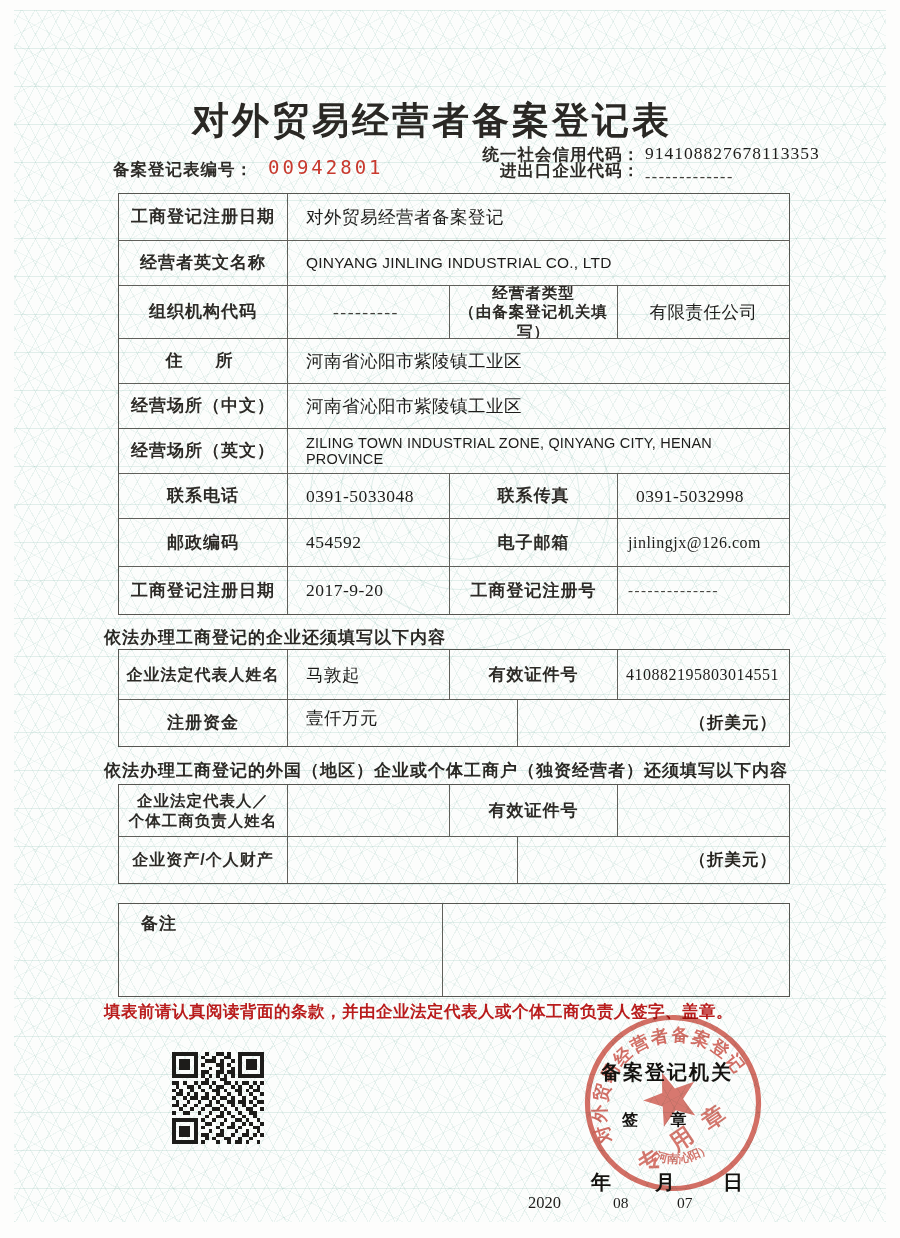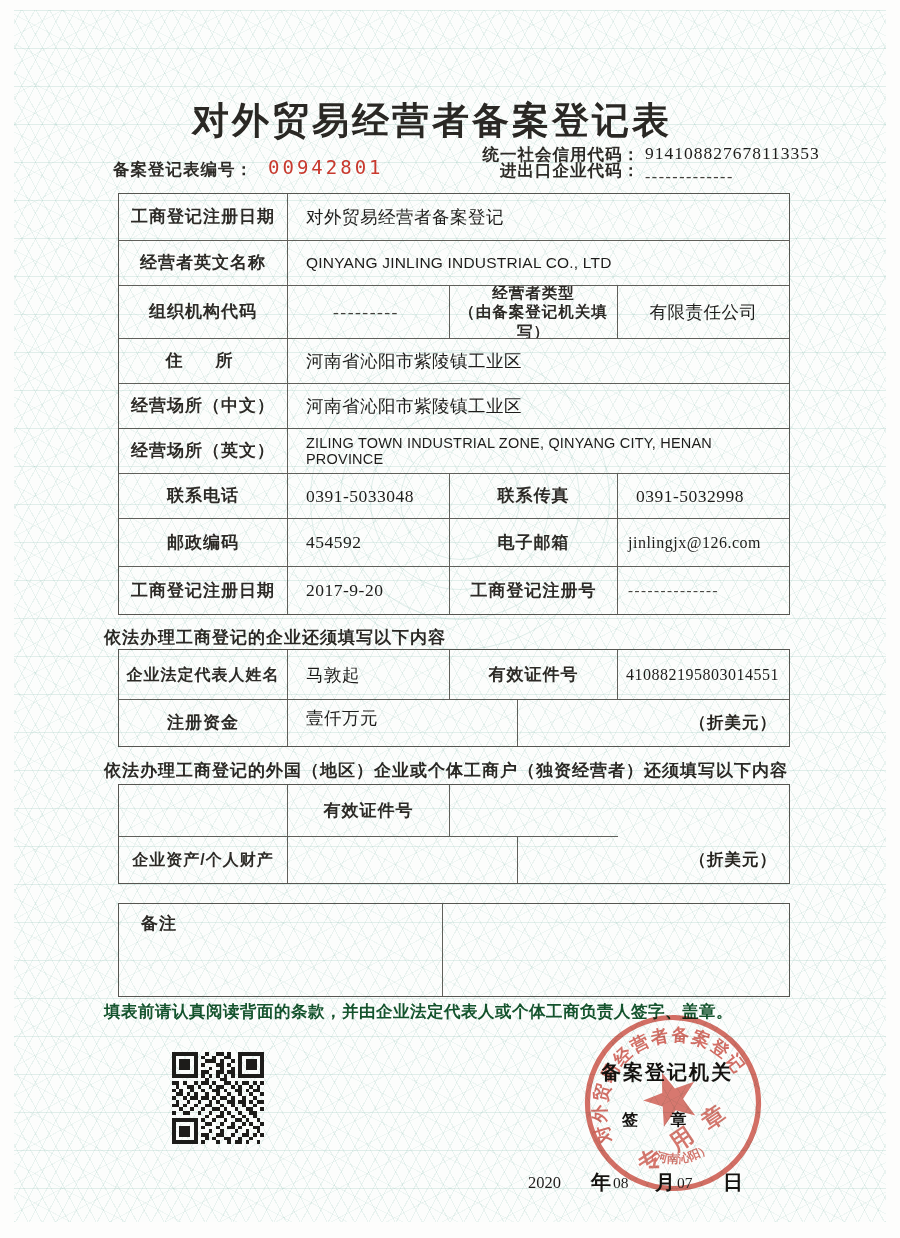--- a/index.html
+++ b/index.html
@@ -50,32 +50,32 @@
          letter-spacing:1px; color:#2c2a26; line-height:1.25; }
   .val { justify-content:flex-start; padding-left:18px; font-family:"Liberation Serif", serif;
          font-size:17.5px; color:#1d1c1a; letter-spacing:.5px; }
   .val.en { font-family:"Liberation Sans", sans-serif; font-size:15.5px; letter-spacing:.2px; }
   .val.num18 { font-size:16px; padding-left:8px; letter-spacing:.5px; }
   .dashes { color:#43413c; letter-spacing:1.5px; font-family:"Liberation Serif", serif; }
   .usd { justify-content:flex-end; padding-right:12px; font-size:16.5px; font-weight:600; letter-spacing:1px; }
   .topleft { align-items:flex-start; padding-top:9px; padding-left:22px; justify-content:flex-start; }
 
   .section-heading { font-size:17px; font-weight:700; letter-spacing:1px; color:#2a2824; }
-  .footer-note { font-size:16.5px; font-weight:600; letter-spacing:.5px; color:#14532d; }
+  .footer-note { font-size:16.5px; font-weight:600; letter-spacing:.5px; color:#b91c1c; }
 
   .qr { left:172px; top:1052px; width:92px; height:92px; }
   .qr svg { width:100%; height:100%; shape-rendering:crispEdges; }
 
   .seal { left:578px; top:1008px; width:190px; height:190px; transform:rotate(-20deg);
           opacity:.88; mix-blend-mode:multiply; }
   .authority { left:592px; top:1059px; width:150px; font-size:20px; font-weight:700;
                letter-spacing:2px; color:#14120f; text-align:center; }
   .sign-seal { left:622px; top:1110px; font-size:16px; font-weight:700; letter-spacing:14px; color:#14120f; }
 
-  .date-num { font-family:"Liberation Serif", serif; font-size:16.5px; color:#1d1c1a; }
+  .date-num { font-family:"Liberation Serif", serif; font-size:16.5px; color:#1d1c1a;margin-top:20px; }
   .date-unit { font-size:20px; font-weight:700; color:#14120f; }
 </style>
 </head>
 <body>
 
 <div class="page">
   <div class="sheet"></div>
   <div class="rosette">
     <div class="c2"></div>
       <div class="c3"></div>
@@ -154,20 +154,24 @@
     <div class="tr c3" style="height:46px;">
       <div class="td lab">注册资金</div>
       <div class="td val" style="align-items:flex-start; padding-top:6px;">壹仟万元</div>
       <div class="td usd">（折美元）</div>
     </div>
   </div>
 
   <div class="abs section-heading" style="left:104px; top:759px;">依法办理工商登记的外国（地区）企业或个体工商户（独资经营者）还须填写以下内容</div>
   <div class="tbl" style="left:118px; top:784px; width:672px;">
     <div class="tr c4" style="height:52px;">
+      <div class="td lab" style="font-size:15.5px;">
+        <span><span>企业法定代表人／</span><br>
+        <span>个体工商负责人姓名</span></span>
+      </div>
       <div class="td val"></div>
       <div class="td lab">有效证件号</div>
       <div class="td val"></div>
     </div>
     <div class="tr c3" style="height:46px;">
       <div class="td lab" style="font-size:16px;">企业资产/个人财产</div>
       <div class="td val"></div>
       <div class="td usd">（折美元）</div>
     </div>
   </div>

